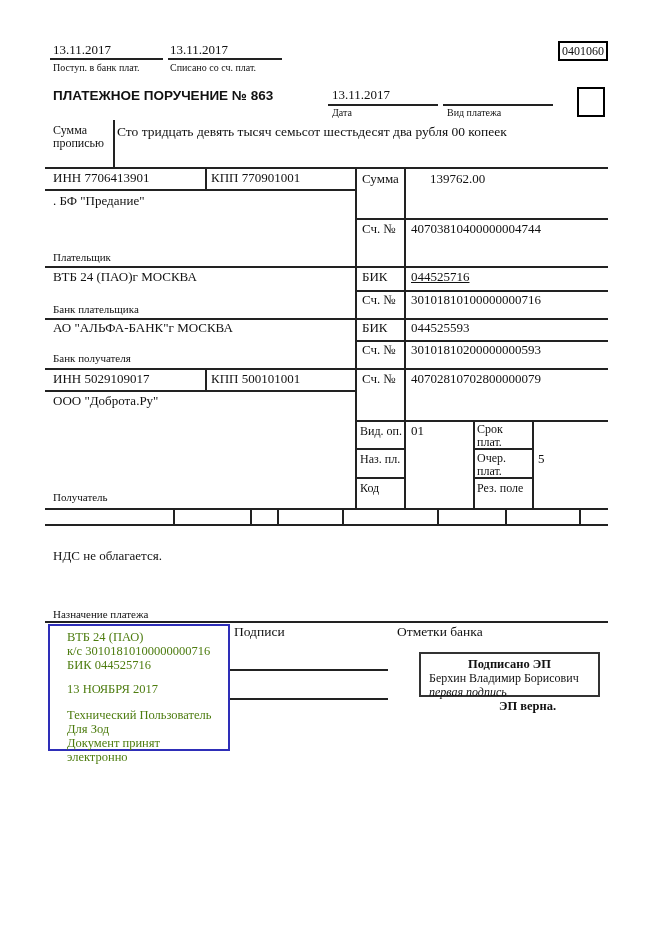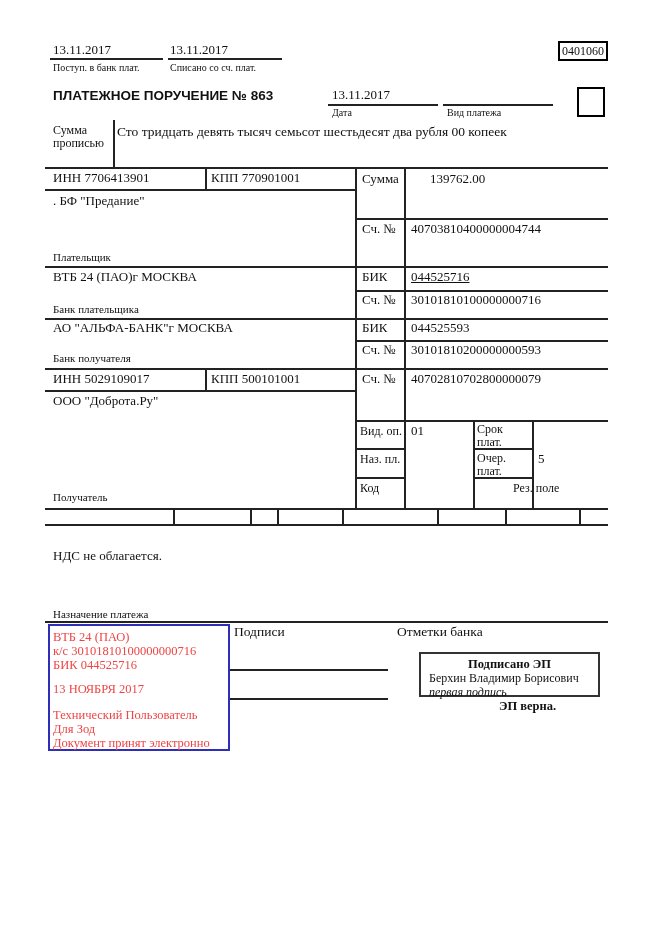--- a/index.html
+++ b/index.html
@@ -14,21 +14,21 @@
   .big { font-size:13.5px; }
   .wrap { white-space:normal; }
   .bold { font-weight:bold; }
   .title { font-family:"Liberation Sans", sans-serif; font-weight:bold; font-size:13.5px; }
   .hl { position:absolute; background:#222; height:2px; }
   .vl { position:absolute; background:#222; width:2px; }
   .box { position:absolute; box-sizing:border-box; border:2px solid #000000; background:#fff; }
   .formcode { display:flex; align-items:center; justify-content:center; font-size:12px; }
   .stamp {
     position:absolute; box-sizing:border-box; border:2px solid #2e2eb8; background:#fff;
-    color:#ef4444; font-size:12.5px; line-height:14px; padding:4px 3px; z-index:3;
+    color:#4d7c0f; font-size:12.5px; line-height:14px; padding:4px 17px; z-index:3;
   }
   .stamp div { white-space:normal; }
   .esign {
     position:absolute; box-sizing:border-box; border:2px solid #333; background:#fff;
     font-size:12px; line-height:14px; padding:3px 8px;
   }
   .esign .c { text-align:center; }
   .esign .it { font-style:italic; }
 </style>
 </head>
@@ -123,21 +123,21 @@
   <div class="t" style="left:53px; top:394px;">ООО "Доброта.Ру"</div>
   <div class="t lbl" style="left:53px; top:491px;">Получатель</div>
 
   <div class="t cell-lbl" style="left:360px; top:425px;">Вид. оп.</div>
   <div class="t" style="left:411px; top:424px;">01</div>
   <div class="t cell-lbl wrap" style="left:477px; top:423px; width:50px;">Срок плат.</div>
   <div class="t cell-lbl" style="left:360px; top:453px;">Наз. пл.</div>
   <div class="t cell-lbl wrap" style="left:477px; top:452px; width:50px;">Очер. плат.</div>
   <div class="t" style="left:538px; top:452px;">5</div>
   <div class="t cell-lbl" style="left:360px; top:482px;">Код</div>
-  <div class="t cell-lbl" style="left:477px; top:482px;margin-left:36px;">Рез. поле</div>
+  <div class="t cell-lbl" style="left:477px; top:482px;">Рез. поле</div>
 
   <div class="t" style="left:53px; top:549px;">НДС не облагается.</div>
   <div class="t lbl" style="left:53px; top:608px;">Назначение платежа</div>
   <div class="hl" style="left:45px; top:621px; width:563px;"></div>
 
   <div class="t big" style="left:234px; top:624px;">Подписи</div>
   <div class="t big" style="left:397px; top:624px;">Отметки банка</div>
 
   <div class="hl" style="left:230px; top:669px; width:158px;"></div>
   <div class="hl" style="left:230px; top:698px; width:158px;"></div>

